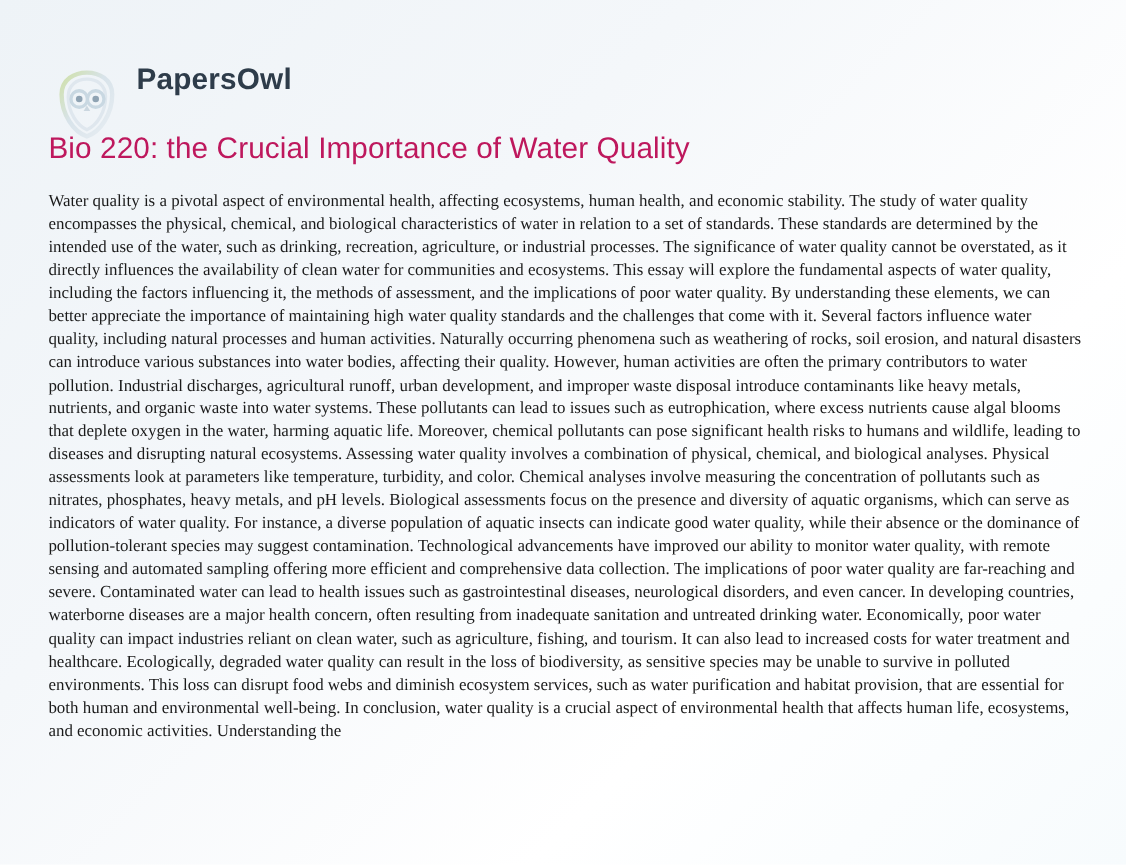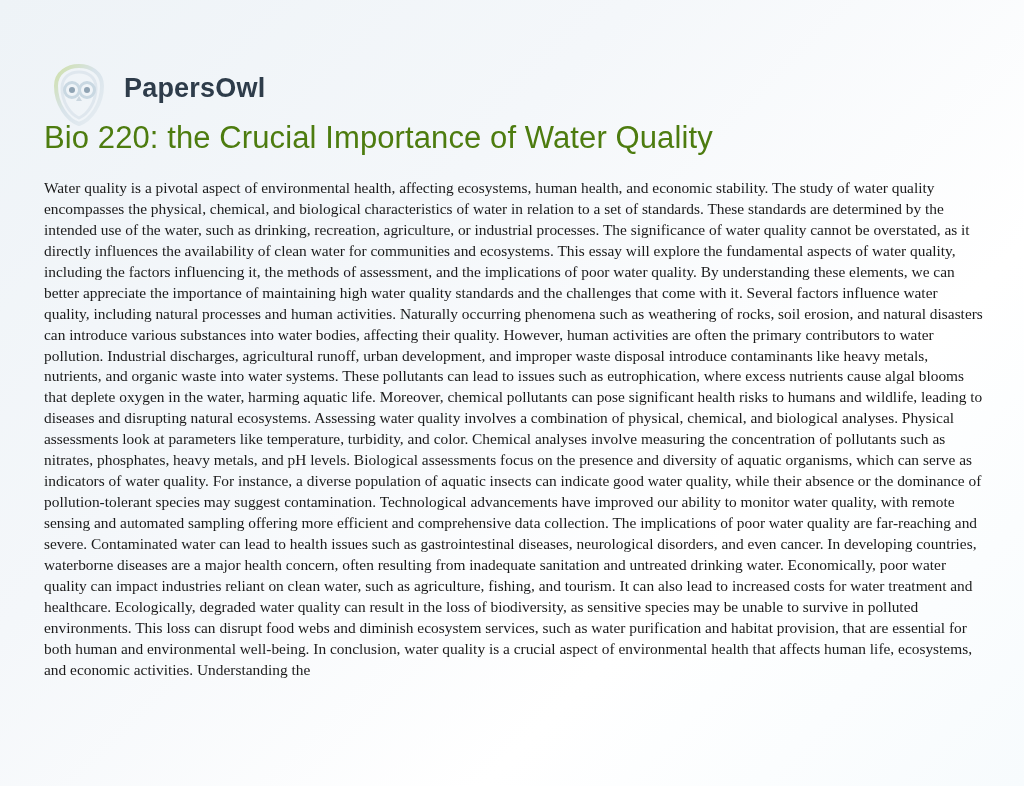--- a/index.html
+++ b/index.html
@@ -31,21 +31,21 @@
     width: 70px;
     height: 70px;
     flex: 0 0 70px;
     display: flex;
     align-items: center;
     justify-content: center;
     margin-top: 2px;
   }
   .brand-block {
     margin-left: 10px;
-    margin-top: 16px;
+    margin-top: 0;
   }
   .brand-name {
     font-family: "Liberation Sans", sans-serif;
     font-size: 27px;
     font-weight: bold;
     color: #2e3c4a;
     letter-spacing: 0.2px;
     line-height: 1.1;
   }
   .brand-url {
@@ -55,22 +55,22 @@
     margin-top: 9px;
     letter-spacing: 0.1px;
     white-space: nowrap;
   }
   .content {
     padding: 28px 40px 0 44px;
   }
   h1.doc-title {
     font-family: "Liberation Sans", sans-serif;
     font-weight: normal;
-    font-size: 31px;
-    color: #4d7c0f;
+    font-size: 27px;
+    color: #be185d;
     margin: 0 0 22px 0;
     letter-spacing: 0.1px;
   }
   .doc-body {
     font-family: "Liberation Serif", serif;
     font-size: 15.4px;
     line-height: 1.36;
     color: #1a1a1a;
     text-align: left;
     max-width: 946px;

